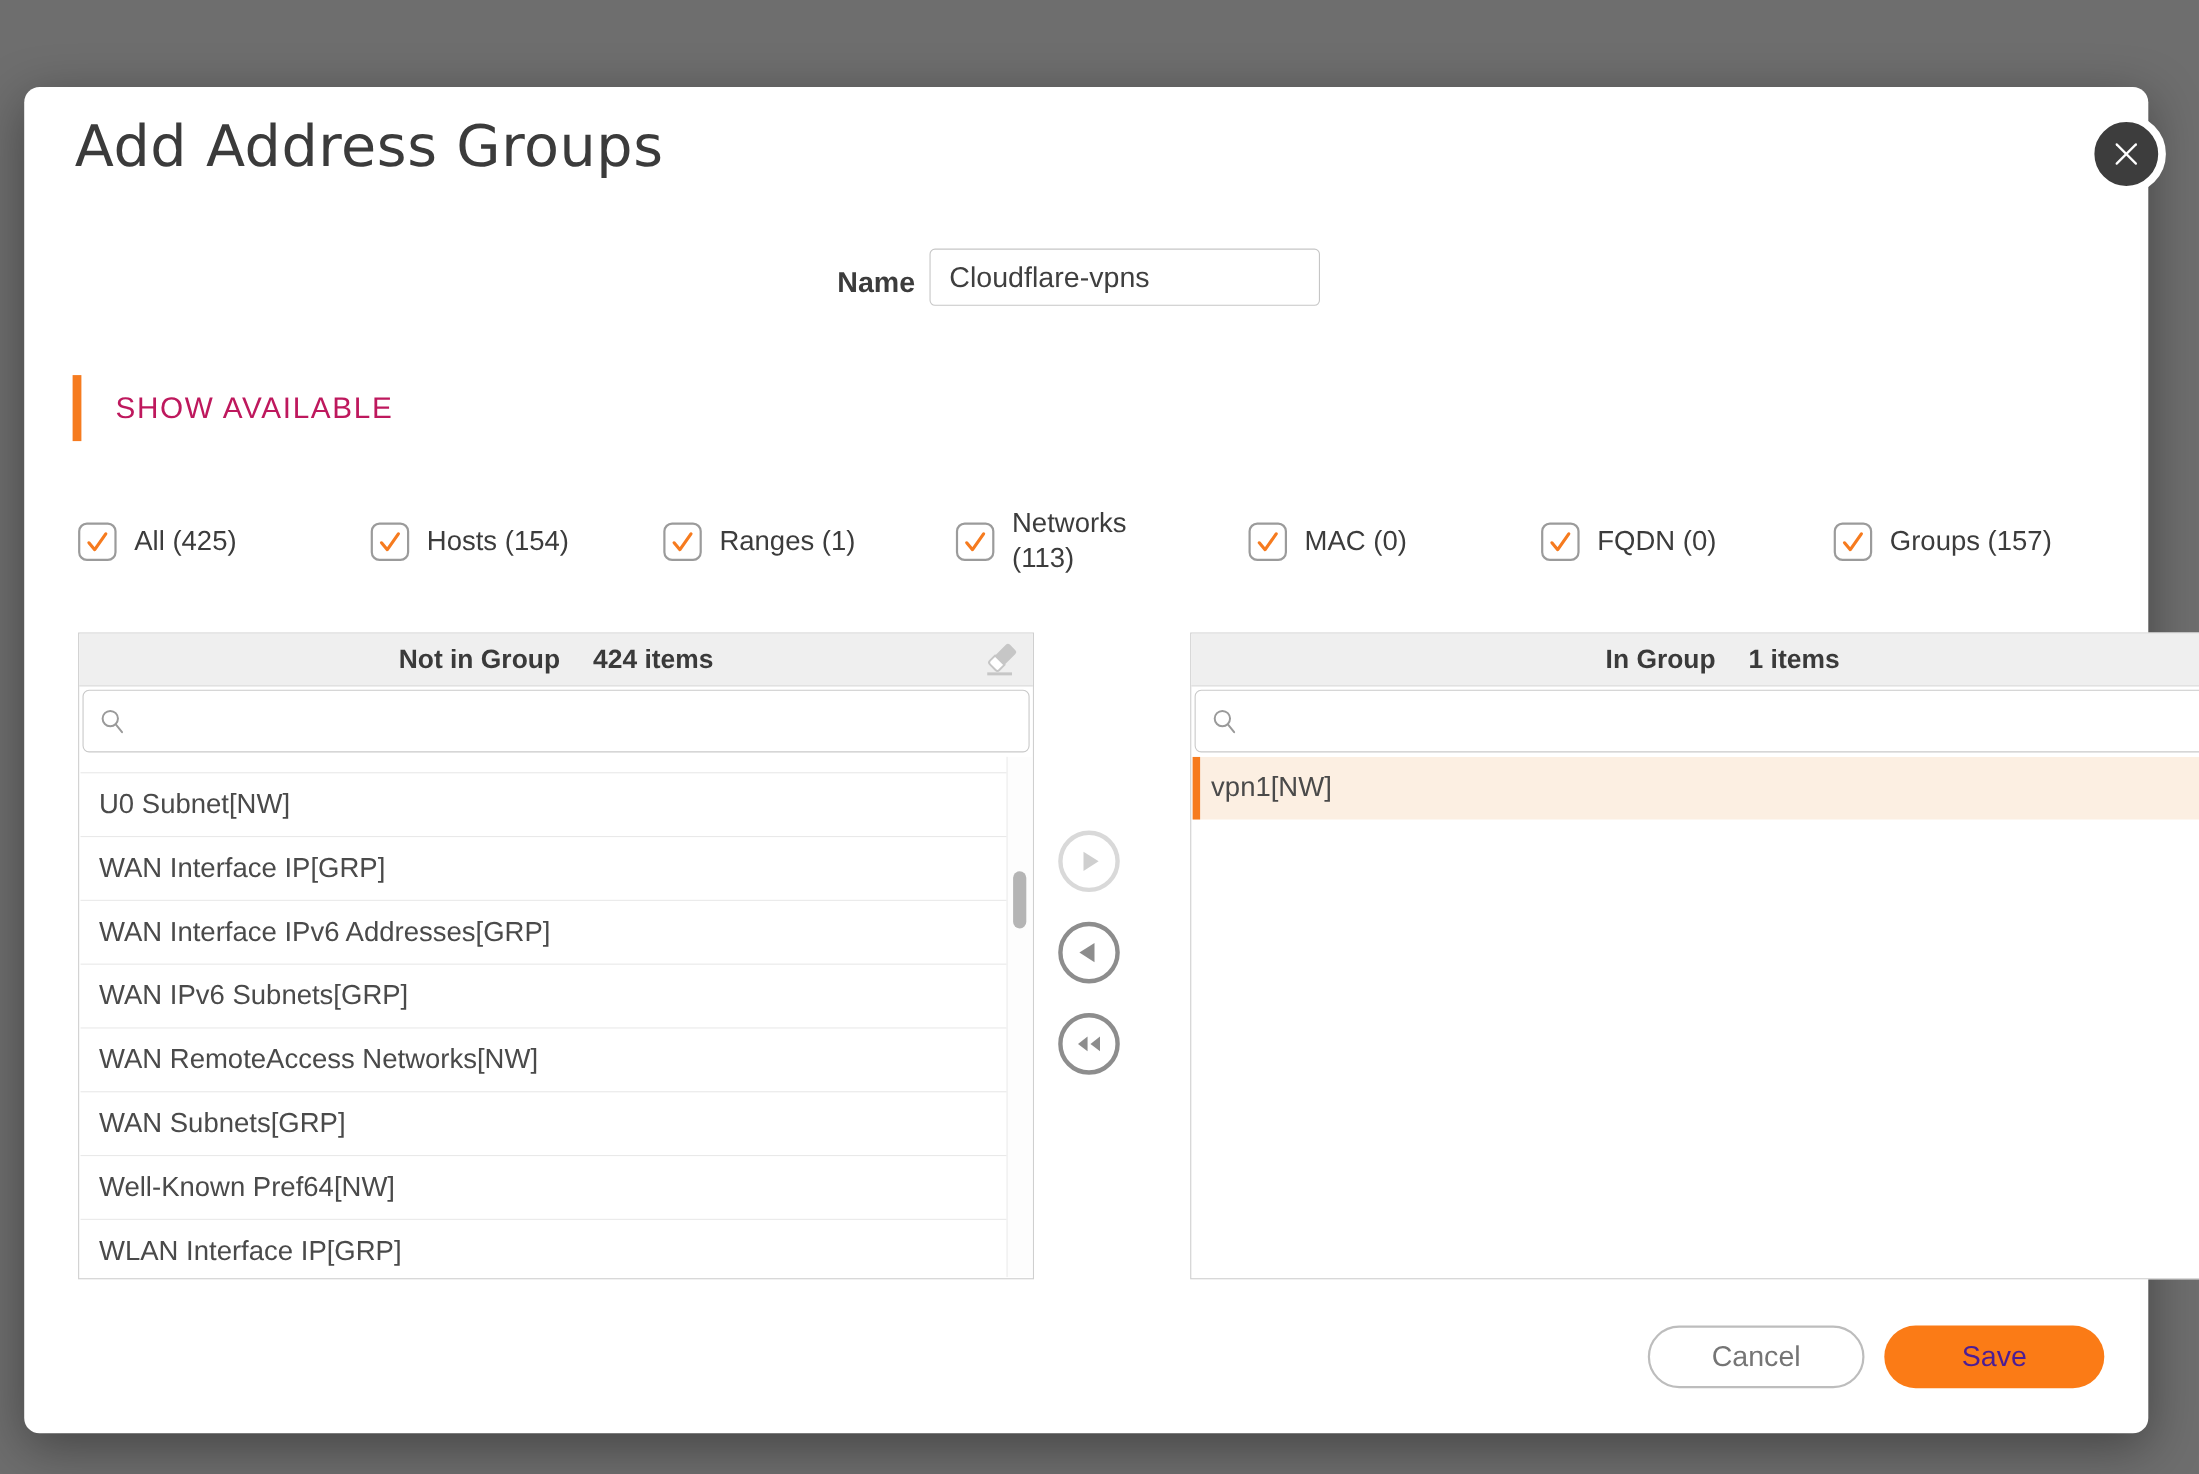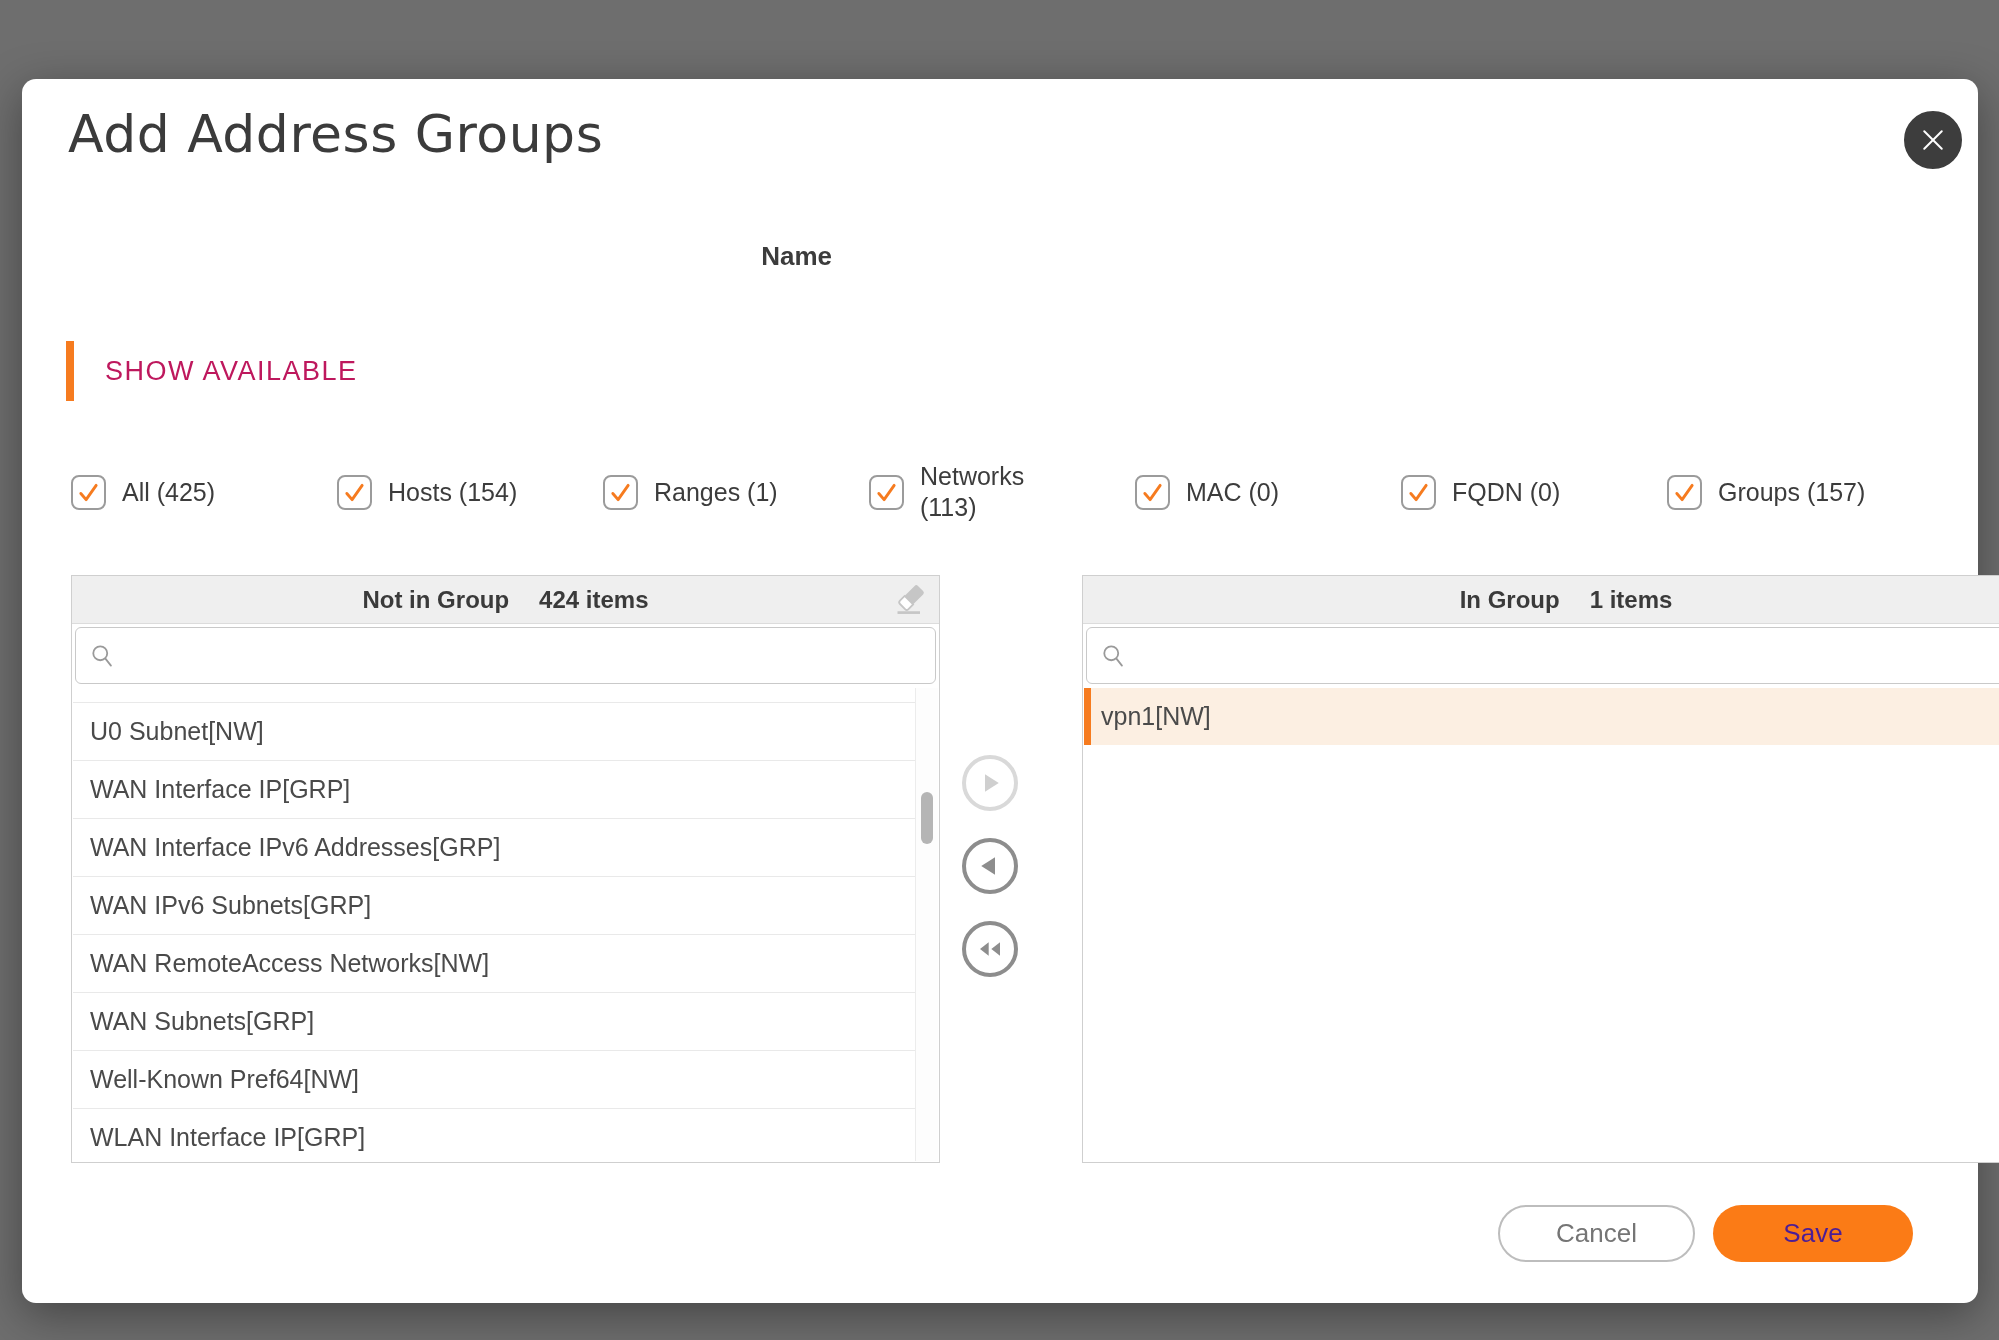--- a/index.html
+++ b/index.html
@@ -1,19 +1,19 @@
 <!DOCTYPE html>
 <html><head>
 <meta charset="utf-8">
 <style>
   html,body{margin:0;padding:0;}
   body{font-family:"Liberation Sans",sans-serif;background:#6e6e6e;}
   .stage{position:relative;width:1999px;height:1340px;background:#6e6e6e;overflow:hidden;}
   .modal{position:absolute;left:22px;top:79px;width:1931px;height:1224px;background:#ffffff;
-         border-radius:14px;box-shadow:0 12px 46px rgba(0,0,0,.38);padding-left:25px;}
+         border-radius:14px;box-shadow:0 12px 46px rgba(0,0,0,.38);}
   .title{position:absolute;left:46px;top:22px;font-family:"DejaVu Sans",sans-serif;
          font-size:52px;line-height:66px;color:#3b3b3b;font-weight:400;letter-spacing:.5px;}
   .close-btn{position:absolute;left:1897px;top:104px;width:58px;height:58px;border-radius:50%;
          background:#3d3d3d;border:7px solid #ffffff;display:flex;align-items:center;justify-content:center;cursor:pointer;}
   .name-label{position:absolute;left:640px;top:162px;width:170px;text-align:right;
          font-size:26px;font-weight:700;color:#3c3c3c;}
   .name-input{position:absolute;left:823px;top:147px;width:355px;height:52px;box-sizing:border-box;
          border:1px solid #c6c6c6;border-radius:5px;font-family:"Liberation Sans",sans-serif;
          font-size:26px;color:#3f3f3f;padding:0 0 0 17px;outline:none;}
   .section{position:absolute;left:44px;top:262px;height:60px;display:flex;align-items:center;}
@@ -62,20 +62,21 @@
 </style>
 </head>
 <body>
 
 <div class="stage" style="--accent:#F67B1F;--save:#FB7B16;">
   <div class="modal">
 
     <div class="title">Add Address Groups</div>
 
     <div class="name-label">Name</div>
+    <input class="name-input" type="text" value="Cloudflare-vpns" style="">
 
     <div class="section">
       <div class="section-bar"></div>
       <div class="section-label">SHOW AVAILABLE</div>
     </div>
 
     <div class="filters">
         <div class="filter">
         <span class="checkbox">
           <svg width="23" height="23" viewBox="0 0 24 24" fill="none">

